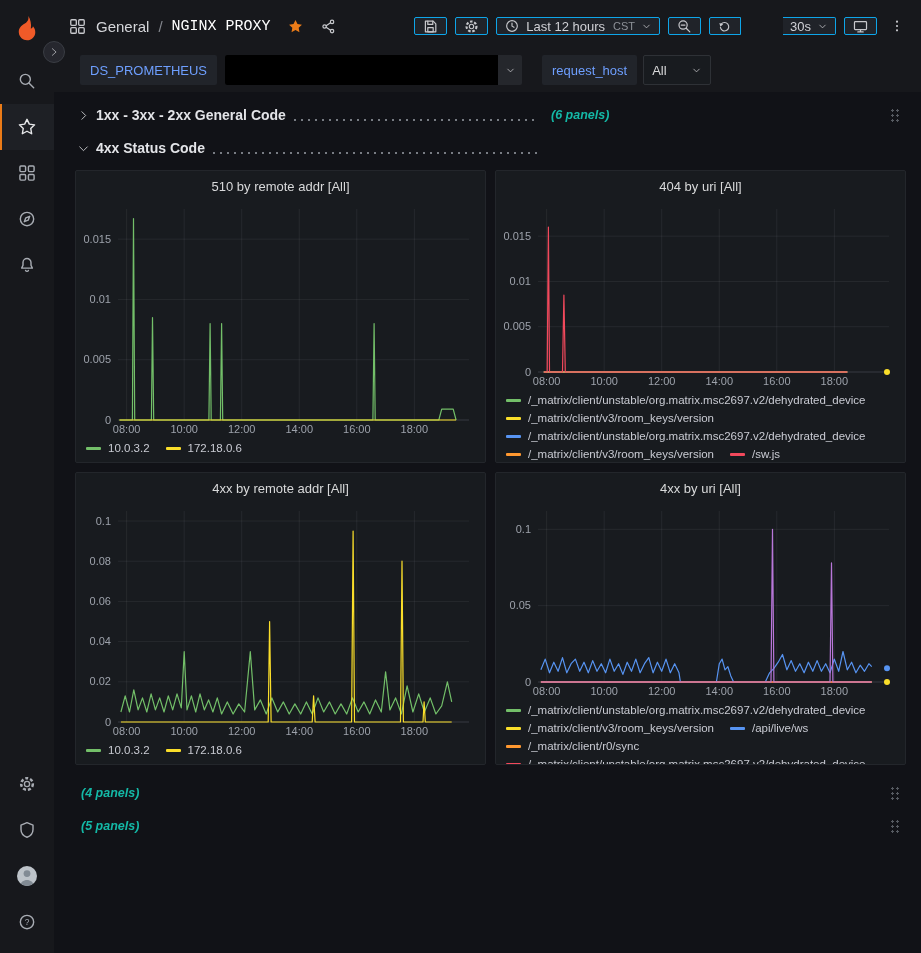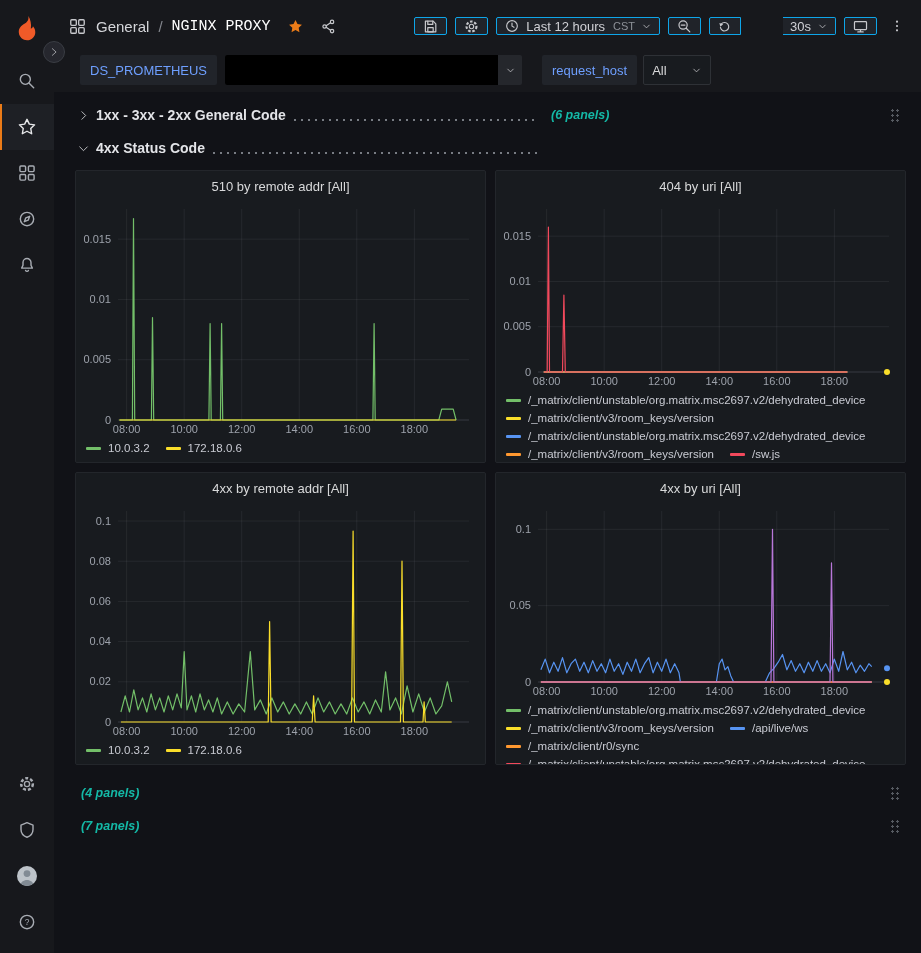--- a/index.html
+++ b/index.html
@@ -552,20 +552,20 @@
         </section>
       </div>
 
       <div class="row-head">
         <span class="row-count">(4 panels)</span>
         <span class="row-flex"></span>
         <span class="row-drag"></span>
       </div>
 
       <div class="row-head">
-        <span class="row-count">(7 panels)</span>
+        <span class="row-count">(5 panels)</span>
         <span class="row-flex"></span>
         <span class="row-drag"></span>
       </div>
 
     </div>
   </div>
 </div>
 
 </body></html>

